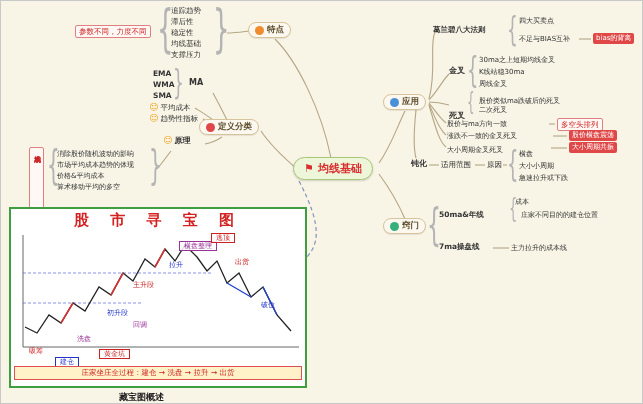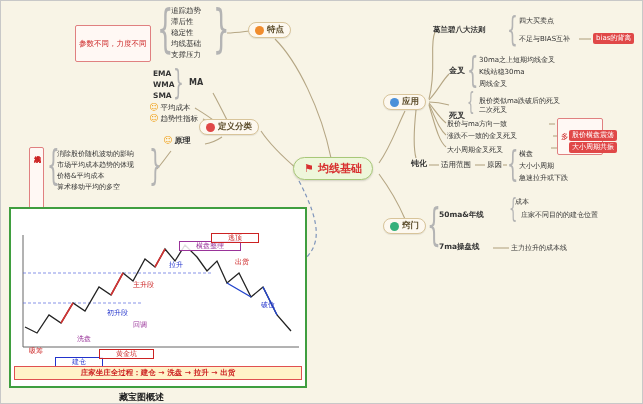--- a/index.html
+++ b/index.html
@@ -10,34 +10,34 @@
   .t8{font-size:8px}
   .bld{font-weight:bold}
   .node{position:absolute;display:flex;align-items:center;gap:3px;background:#fdf8ef;border:1px solid #d8c49a;
         border-radius:8px;padding:1px 6px;font-size:8.5px;font-weight:bold;color:#5a4a28;white-space:nowrap;
         box-shadow:0 1px 1px rgba(0,0,0,.08)}
   .center-node{position:absolute;display:flex;align-items:center;gap:4px;background:#eef6da;border:1.5px solid #a8c878;
         border-radius:12px;padding:3px 10px;font-size:11px;font-weight:bold;color:#d83030;white-space:nowrap;
         box-shadow:0 1px 2px rgba(0,0,0,.15)}
   .dot{display:inline-block;width:9px;height:9px;border-radius:50%}
   .red-outline{position:absolute;border:1px solid #e08080;color:#cc2222;background:#fff8f4;font-size:7.5px;
-        padding:13px 3px;white-space:nowrap;border-radius:2px;line-height:9px}
+        padding:1px 3px;white-space:nowrap;border-radius:2px;line-height:9px}
   .red-fill{position:absolute;background:#e04848;color:#fff;font-size:7px;padding:1px 3px;white-space:nowrap;
         border-radius:2px;line-height:9px}
   .brace{position:absolute;color:#b4b4b4;line-height:1;transform:scaleX(.5);transform-origin:left top;font-weight:400}
   .smiley{color:#f0a018;font-size:9px;line-height:9px;margin-right:2px}
   .vertbox{position:absolute;writing-mode:vertical-rl;text-orientation:upright;border:1px solid #e08080;
         color:#cc2222;background:#fff8f4;font-size:7px;padding:2px 1px;line-height:11px;border-radius:2px}
   .panel{position:absolute;left:8px;top:206px;width:298px;height:181px;background:#fff;border:2px solid #3f9e3f;box-sizing:border-box}
   .panel-title{position:absolute;left:0;right:0;top:2px;text-align:center;color:#d42222;font-size:15px;font-weight:bold;letter-spacing:8px}
   .lbl{position:absolute;font-size:7px;white-space:nowrap;line-height:8px}
   .lred{color:#cc2222}.lblue{color:#2233cc}.lpurple{color:#993399}
-  .boxed{border:1px solid currentColor;padding:0 16px;background:rgba(255,255,255,.85)}
+  .boxed{border:1px solid currentColor;padding:0 4px;background:rgba(255,255,255,.85)}
   .banner{position:absolute;left:3px;top:157px;width:286px;text-align:center;background:#fff2c8;border:1px solid #e05050;
-        color:#cc2222;font-size:7.5px;font-weight:bold;padding:1px 0;white-space:nowrap;overflow:hidden}
+        color:#cc2222;font-size:7.5px;font-weight:normal;padding:1px 0;white-space:nowrap;overflow:hidden}
   .caption{position:absolute;font-size:9px;color:#222;font-weight:bold}
   svg.links{position:absolute;left:0;top:0;pointer-events:none}
 </style>
 </head>
 <body>
 
 <div class="stage">
 
   <svg class="links" width="643" height="404">
     <g fill="none" stroke="#b5a684" stroke-width="1.1">
@@ -156,20 +156,21 @@
   </div>
   <div class="brace" style="left:426px;top:202px;font-size:44px">{</div>
   <div class="t t75 bld" style="left:438px;top:209px">50ma&amp;年线</div>
   <div class="brace" style="left:508px;top:194px;font-size:26px">{</div>
   <div class="t" style="left:514px;top:196px">成本</div>
   <div class="t" style="left:520px;top:209px">庄家不同目的的建仓位置</div>
   <div class="t t75 bld" style="left:438px;top:241px">7ma操盘线</div>
   <div class="t" style="left:510px;top:242px">主力拉升的成本线</div>
 
   <div class="panel">
+    <div class="panel-title">股 市 寻 宝 图</div>
     <svg style="position:absolute;left:2px;top:24px" width="292" height="128">
       <path d="M10,2 V114 H286" fill="none" stroke="#666" stroke-width="1"></path>
       <path d="M10,40 H200" fill="none" stroke="#5566dd" stroke-width="0.7" stroke-dasharray="3 2"></path>
       <path d="M10,70 H130" fill="none" stroke="#5566dd" stroke-width="0.7" stroke-dasharray="3 2"></path>
       <polyline points="12,94 24,100 36,82 48,90 60,70 72,78 86,54 98,62 110,40 120,48 132,26 142,34 152,16 162,28 172,12 184,24 194,38 204,28 214,50 226,40 238,64 250,54 264,82 278,98" fill="none" stroke="#222" stroke-width="1.3"></polyline>
       <path d="M48,90 L60,70 M98,62 L110,40 M142,34 L152,16" fill="none" stroke="#d33333" stroke-width="1.6"></path>
       <path d="M214,50 L238,64 M250,54 L264,82" fill="none" stroke="#2244cc" stroke-width="1.4"></path>
     </svg>
     <span class="lbl lred" style="left:18px;top:138px">吸筹</span>
     <span class="lbl lblue boxed" style="left:44px;top:148px">建仓</span>

